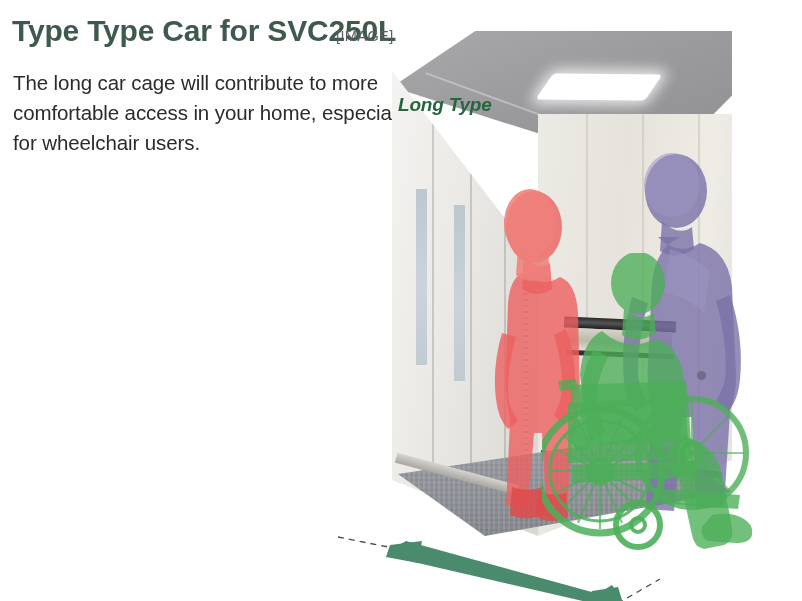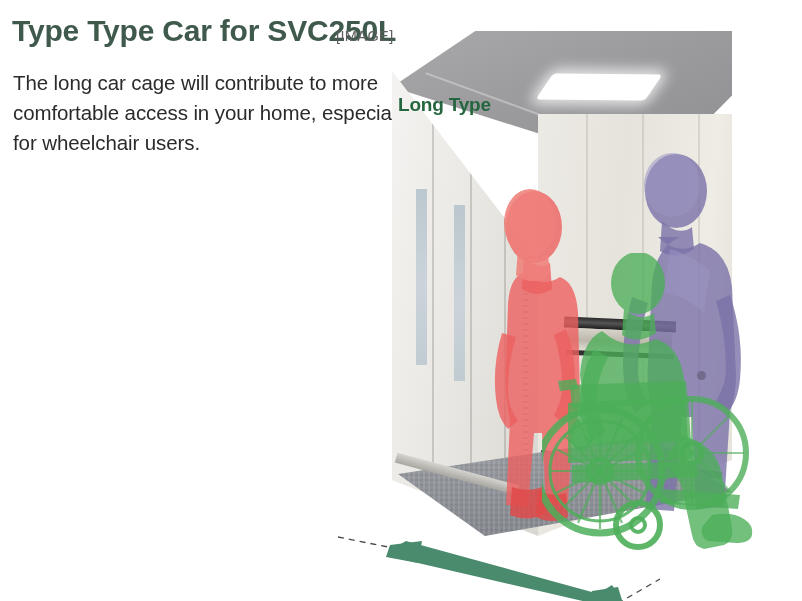--- a/index.html
+++ b/index.html
@@ -227,20 +227,21 @@
     letter-spacing: 0.4px;
   }
   .arrow-label {
     position: absolute;
     left: 68px;
     top: 66px;
     font-size: 19px;
     font-weight: bold;
     color: #24663f;
     letter-spacing: -0.2px;
+    font-style: italic;
   }
 </style>
 </head>
 <body>
 
 <div class="page-title">Type Type Car for SVC250L</div>
 
 <div class="body-copy">The long car cage will contribute to more comfortable access in your home, especially for wheelchair users.</div>
 
 <div class="illustration">

